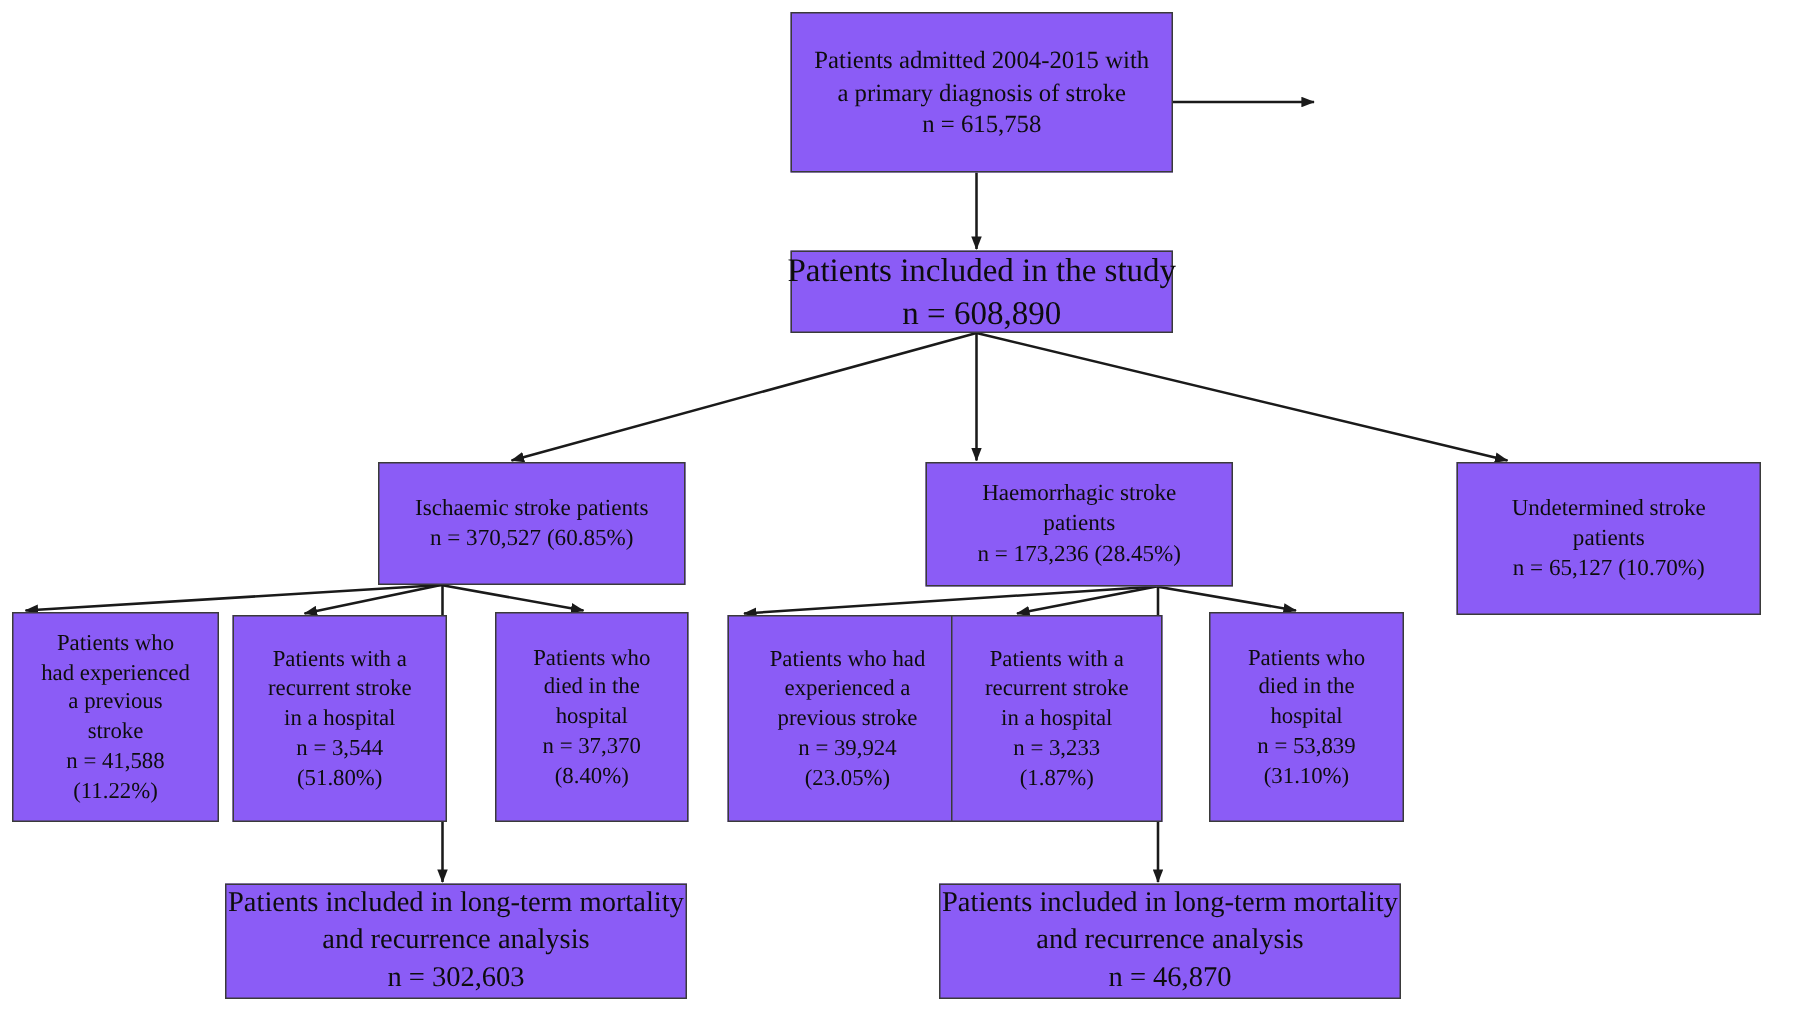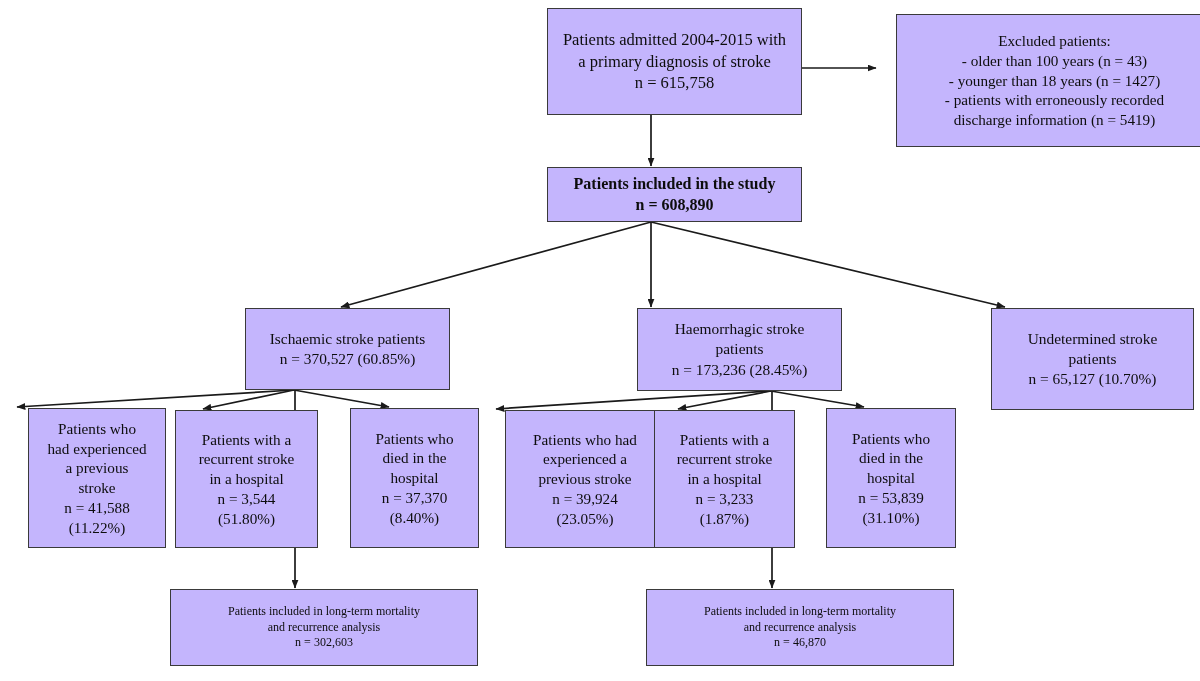--- a/index.html
+++ b/index.html
@@ -21,42 +21,41 @@
     left: 0;
     top: 0;
     width: 1200px;
     height: 681px;
     pointer-events: none;
   }
   .node {
     position: absolute;
     box-sizing: border-box;
     border: 1px solid #3a3a3a;
-    background: #c4b5fd;
+    background: #8b5cf6;
     display: flex;
     flex-direction: column;
     align-items: center;
     justify-content: center;
     text-align: center;
     color: #0d0d0d;
     line-height: 1.30;
     z-index: 2;
-    margin-left: 20px;
   }
   .node .line {
     display: block;
     white-space: nowrap;
   }
   
   .fs-top     { font-size: 16.5px; }
   .fs-excl    { font-size: 15.2px; }
-  .fs-study   { font-size: 16px; font-weight: bold; }
+  .fs-study   { font-size: 22px; }
   .fs-mid     { font-size: 15.4px; }
   .fs-leaf    { font-size: 15.2px; }
-  .fs-bottom  { font-size: 12px; text-align: right; }
+  .fs-bottom  { font-size: 19px; text-align: right; }
 </style>
 </head>
 <body>
 
 <div id="flow-root">
 
   <svg class="edges" viewBox="0 0 1200 681" xmlns="http://www.w3.org/2000/svg">
     <defs>
       <marker id="arrowhead" markerWidth="9" markerHeight="7" refX="8.4" refY="3.5" orient="auto" markerUnits="userSpaceOnUse">
         <polygon points="0 0, 9 3.5, 0 7" fill="#1a1a1a"></polygon>
@@ -83,34 +82,27 @@
     <line x1="771" y1="391" x2="864" y2="407" stroke="#1a1a1a" stroke-width="1.7" marker-end="url(#arrowhead)"></line>
     <line x1="772" y1="391" x2="772" y2="588" stroke="#1a1a1a" stroke-width="1.7" marker-end="url(#arrowhead)"></line>
   </svg>
 
   <div class="node fs-top" style="left:527px; top:8px; width:255px; height:107px;">
     <span class="line">Patients admitted 2004-2015 with</span>
     <span class="line">a primary diagnosis of stroke</span>
     <span class="line">n = 615,758</span>
   </div>
 
-  <div class="node fs-excl" style="left:876px; top:14px; width:317px; height:133px;">
-    <span class="line">Excluded patients:</span>
-    <span class="line">- older than 100 years (n = 43)</span>
-    <span class="line">- younger than 18 years (n = 1427)</span>
-    <span class="line">- patients with erroneously recorded</span>
-    <span class="line">discharge information (n = 5419)</span>
-  </div>
 
   <div class="node fs-study" style="left:527px; top:167px; width:255px; height:55px;">
     <span class="line">Patients included in the study</span>
     <span class="line">n = 608,890</span>
   </div>
 
-  <div class="node fs-mid" style="left:225px; top:308px; width:205px; height:82px;">
+  <div class="node fs-mid" style="left:252px; top:308px; width:205px; height:82px;">
     <span class="line">Ischaemic stroke patients</span>
     <span class="line">n = 370,527 (60.85%)</span>
   </div>
 
   <div class="node fs-mid" style="left:617px; top:308px; width:205px; height:83px;">
     <span class="line">Haemorrhagic stroke</span>
     <span class="line">patients</span>
     <span class="line">n = 173,236 (28.45%)</span>
   </div>
 

